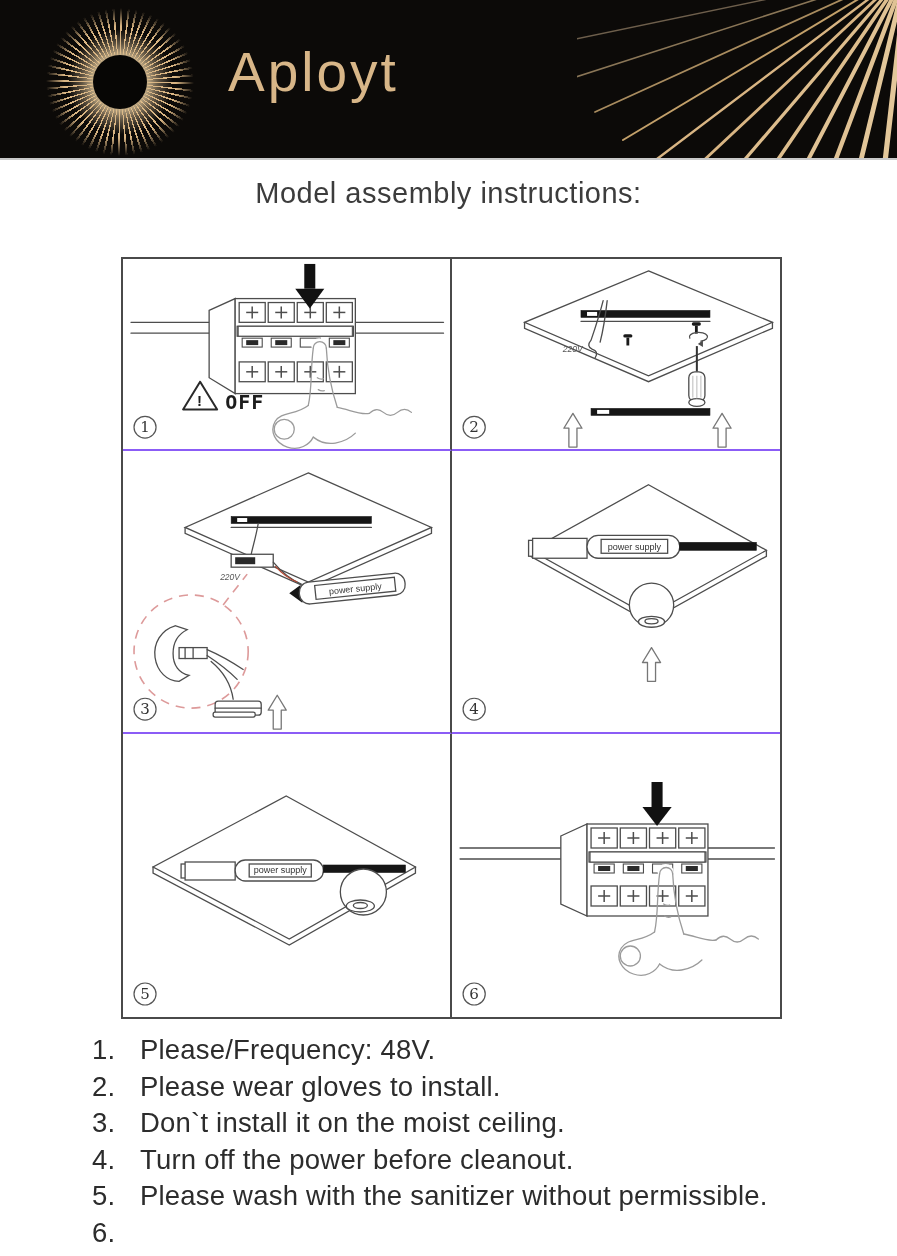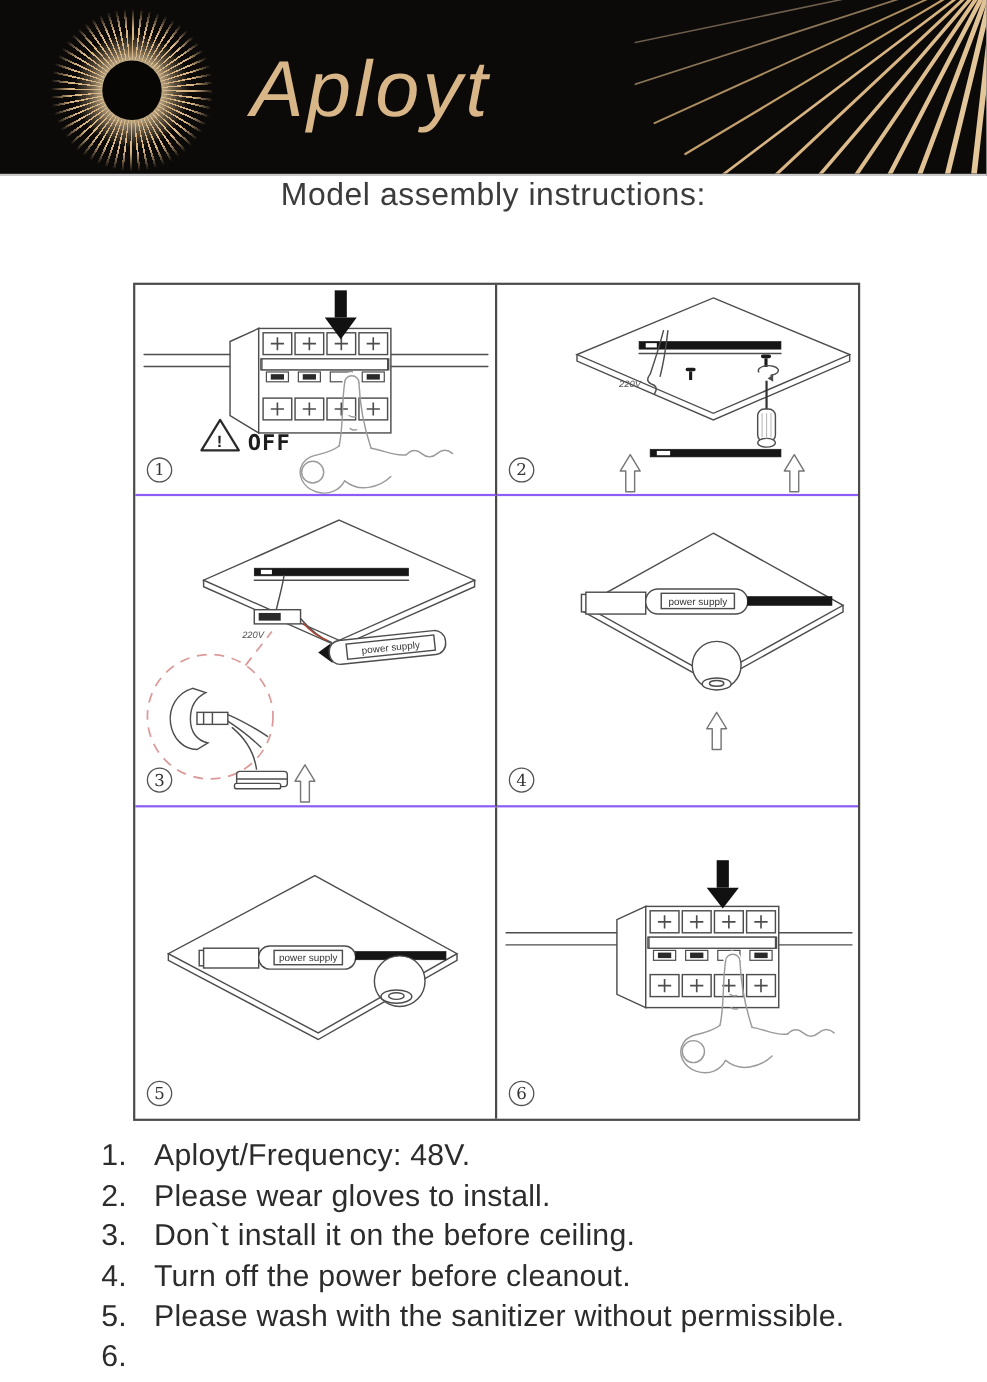--- a/index.html
+++ b/index.html
@@ -12,26 +12,26 @@
   .burst-wrap{position:absolute;left:44px;top:6px;width:152px;height:152px;}
   .burst-glow{position:absolute;left:50%;top:50%;width:120px;height:120px;transform:translate(-50%,-50%);
        background:radial-gradient(circle,rgba(236,210,168,.85) 22%,rgba(236,210,168,0) 62%);}
   .burst-rays{position:absolute;inset:0;
        background:repeating-conic-gradient(#d9b583 0 1.7deg,rgba(0,0,0,0) 1.7deg 6deg);
        -webkit-mask-image:radial-gradient(circle closest-side,transparent 0 26px,#000 29px 56px,transparent 74px);
        mask-image:radial-gradient(circle closest-side,transparent 0 26px,#000 29px 56px,transparent 74px);}
   .burst-core{position:absolute;left:50%;top:50%;width:54px;height:54px;border-radius:50%;
        background:#070605;transform:translate(-50%,-50%);
        box-shadow:0 0 10px 4px rgba(233,205,158,.55);}
-  .brand{position:absolute;left:228px;top:40px;font-size:72px;color:#d8b688;
-       letter-spacing:3px;font-weight:400;font-style:italic;}
+  .brand{position:absolute;left:228px;top:40px;font-size:55px;color:#d8b688;
+       letter-spacing:3px;font-weight:400;}
   .hdr-rays{position:absolute;right:0;top:0;}
 
   
-  .titleblock{text-align:center;line-height:34px;color:#3c3c3c;}
+  .titleblock{text-align:center;padding-top:16px;line-height:34px;color:#3c3c3c;}
   .titleblock .t1{font-size:29px;letter-spacing:.5px;}
   .titleblock .t2{font-size:28px;letter-spacing:.5px;}
   .titleblock .t2 .m1{margin-right:34px;}
 
   
   .grid{position:absolute;left:121px;top:257px;width:657px;border:2px solid #4a4a4a;
         display:grid;grid-template-columns:1fr 1fr;grid-template-rows:192px 283px 283px;
         background:#fff;}
   .cell{position:relative;}
   .cell.br{border-right:2px solid #4a4a4a;}
@@ -359,29 +359,29 @@
         <circle class="ncirc" cx="22" cy="260" r="11"></circle>
         <text class="ntxt" x="22" y="265" text-anchor="middle">6</text>
       </g>
     </svg>
   </div>
 </div>
 
 <div class="list">
   <div class="row">
     <span class="n">1.</span>
-    <span class="t">Aployt/Frequency: 48V.</span>
+    <span class="t">Please/Frequency: 48V.</span>
   </div>
   <div class="row">
     <span class="n">2.</span>
     <span class="t">Please wear gloves to install.</span>
   </div>
   <div class="row">
     <span class="n">3.</span>
-    <span class="t">Don`t install it on the before ceiling.</span>
+    <span class="t">Don`t install it on the moist ceiling.</span>
   </div>
   <div class="row">
     <span class="n">4.</span>
     <span class="t">Turn off the power before cleanout.</span>
   </div>
   <div class="row">
     <span class="n">5.</span>
     <span class="t">Please wash with the sanitizer without permissible.</span>
   </div>
   <div class="row">

